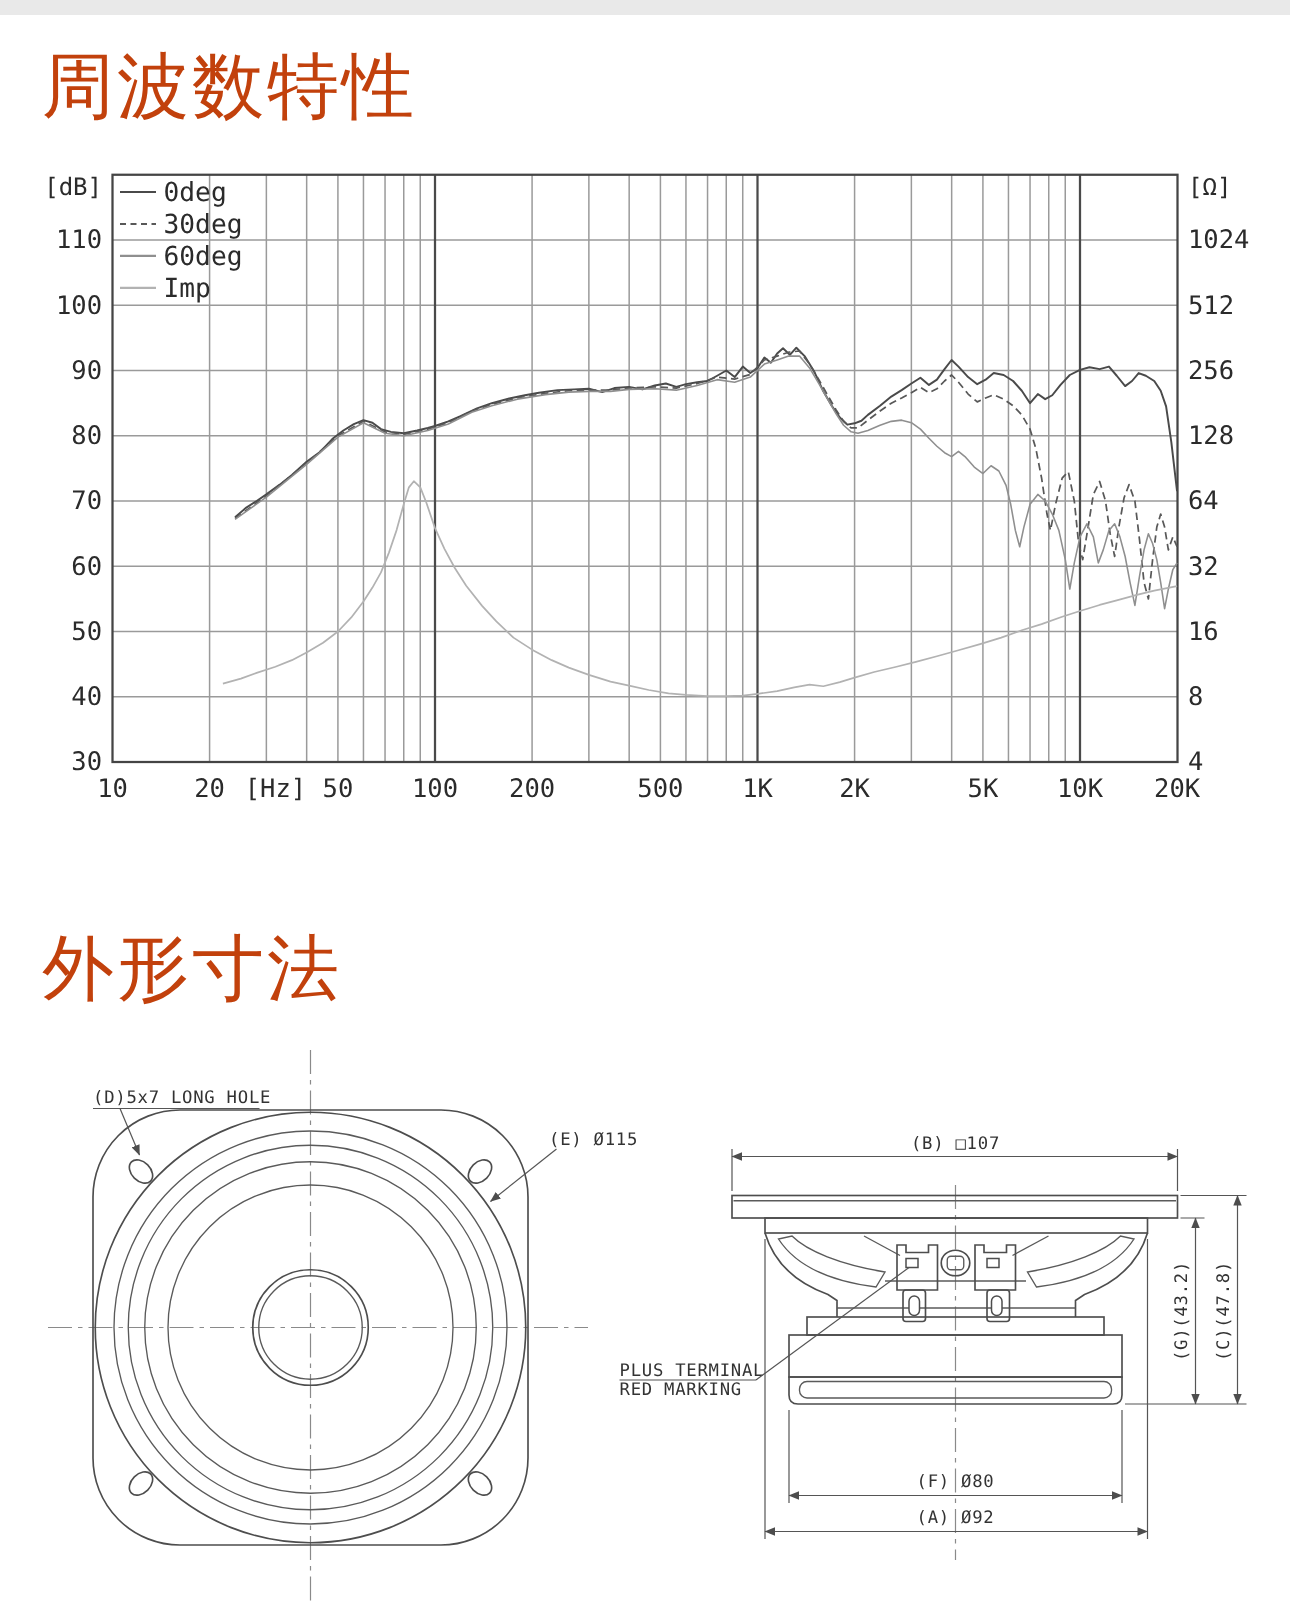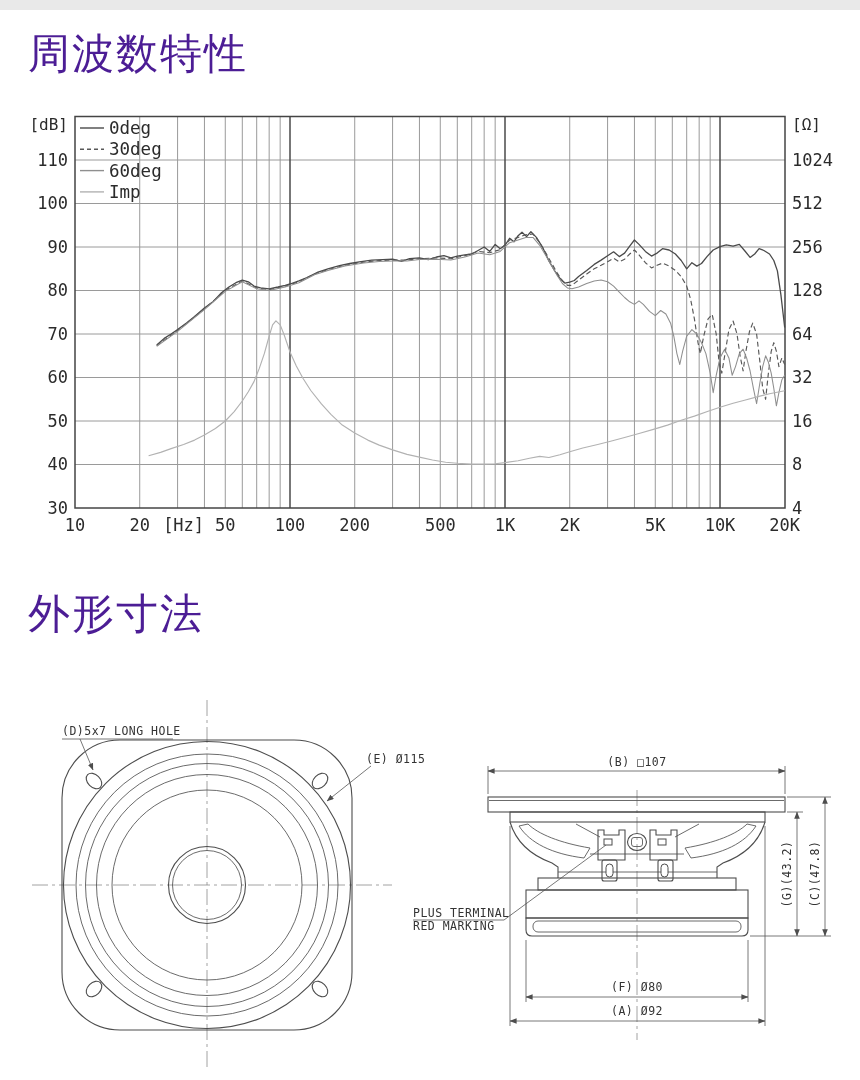--- a/index.html
+++ b/index.html
@@ -1,22 +1,22 @@
 <!DOCTYPE html>
 <html><head>
 <meta charset="utf-8">
 <style>
   html,body{margin:0;padding:0;background:#fff;}
   .page{position:relative;width:860px;height:1080px;background:#ffffff;overflow:hidden;
         font-family:"DejaVu Sans","Liberation Sans",sans-serif;color:#1f1f1f;}
   .top-band{position:absolute;left:0;top:0;width:860px;height:10px;background:#e9e9e9;}
-  .sec-title{position:absolute;left:28px;margin:0;font-size:42px;font-weight:500;
-             letter-spacing:2px;color:#4c1d95;font-family:"DejaVu Sans","Liberation Sans",sans-serif;}
+  .sec-title{position:absolute;left:28px;margin:0;font-size:48px;font-weight:500;
+             letter-spacing:2px;color:#c2410c;font-family:"DejaVu Sans","Liberation Sans",sans-serif;}
   #freq-title{top:26px;}
-  #dim-title{top:586px;}
+  #dim-title{top:614px;}
   #chart-svg{position:absolute;left:0;top:0;width:860px;height:560px;}
   #drawing-svg{position:absolute;left:0;top:690px;width:860px;height:390px;}
   
   .part{fill:none;stroke:#4d4d4d;stroke-width:1.1;}
   .part-thin{fill:none;stroke:#5a5a5a;stroke-width:0.9;}
   .hole-white{fill:#ffffff;stroke:#4d4d4d;stroke-width:1;}
   .dim{fill:none;stroke:#555;stroke-width:0.8;}
   .cl{fill:none;stroke:#8a8a8a;stroke-width:0.8;stroke-dasharray:16 4 3 4;}
   .dwg-label{font-family:"DejaVu Sans Mono","Liberation Mono",monospace;font-size:11.5px;
              fill:#333;letter-spacing:0.5px;}

